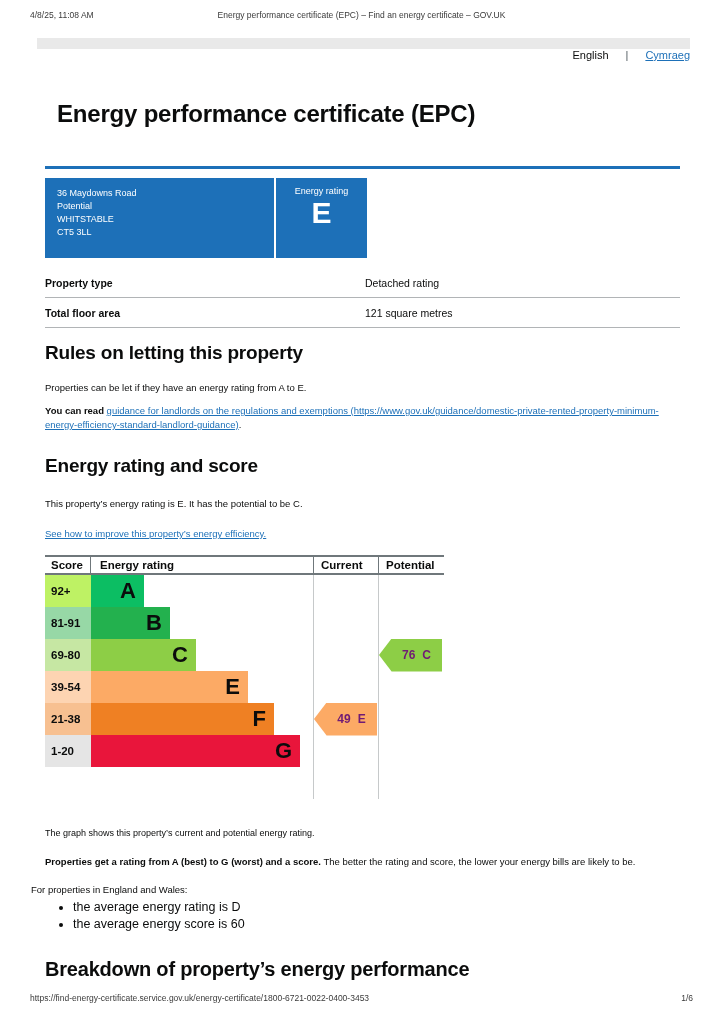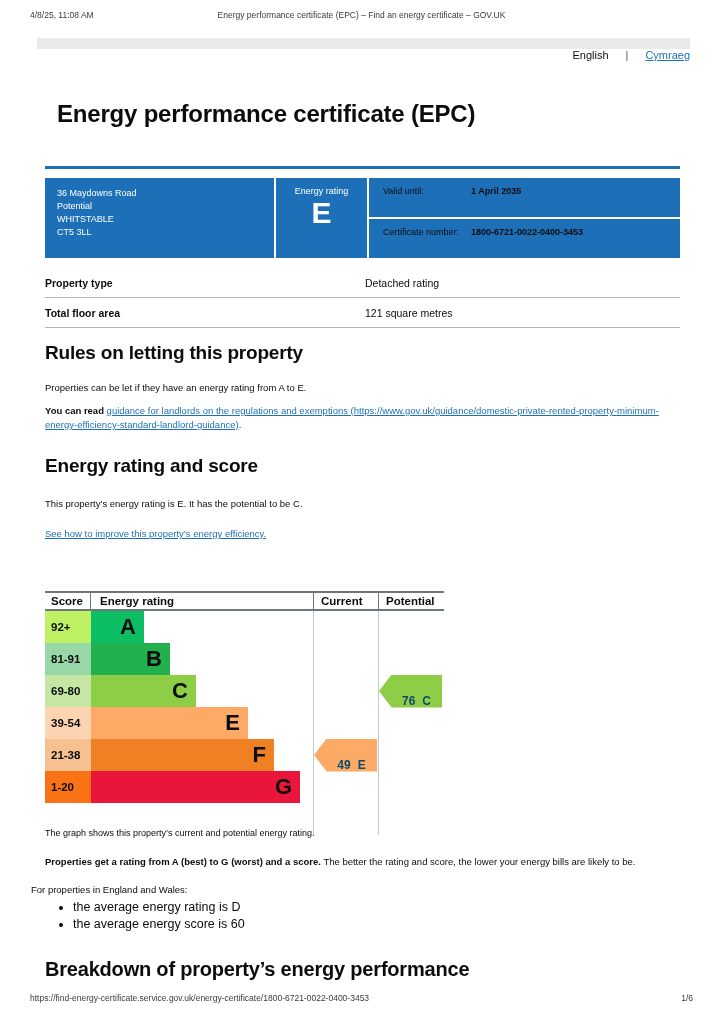--- a/index.html
+++ b/index.html
@@ -49,37 +49,37 @@
   .rules-heading{top:342px;left:45px;}
   .rules-para{top:381px;left:45px;width:635px;}
   .rules-read{top:404px;left:45px;width:635px;}
   .rules-read b{font-weight:bold;}
 
   .rating-heading{top:455px;left:45px;}
   .rating-para{top:497px;left:45px;width:635px;}
   .improve-link{top:528px;left:45px;font-size:9.5px;}
 
   
-  .chart{top:555px;left:45px;width:399px;margin-top:36px;}
+  .chart{top:555px;left:45px;width:399px;}
   .chart-header{display:grid;grid-template-columns:46px 222px 65px 66px;height:20px;
     border-top:2px solid #6f777b;border-bottom:2px solid #6f777b;align-items:center;
     font-weight:bold;font-size:11.5px;box-sizing:border-box;}
   .chart-header .hc{height:100%;display:flex;align-items:center;box-sizing:border-box;}
   .hc-score{padding-left:6px;border-right:1px solid #6f777b;}
   .hc-rating{padding-left:9px;}
   .hc-current,.hc-potential{border-left:1px solid #6f777b;padding-left:7px;}
   .chart-body{position:relative;}
   .vline{position:absolute;top:0;width:1px;background:#c6c9ca;}
   .band-row{display:flex;height:32px;}
   .score-cell{width:46px;box-sizing:border-box;padding-left:6px;display:flex;align-items:center;
     font-weight:bold;font-size:11.5px;}
   .band-bar{height:100%;box-sizing:border-box;display:flex;align-items:center;justify-content:flex-end;
     padding-right:8px;font-size:22px;font-weight:bold;color:#0b0c0c;}
-  .epc-arrow{position:absolute;width:63px;height:33px;display:flex;align-items:flex-end;justify-content:center;
-    gap:7px;font-weight:bold;font-size:12px;color:#0c4a6e;box-sizing:border-box;padding-left:12px;
+  .epc-arrow{position:absolute;width:63px;height:33px;display:flex;align-items:center;justify-content:center;
+    gap:7px;font-weight:bold;font-size:12px;color:#701a75;box-sizing:border-box;padding-left:12px;
     clip-path:polygon(0 50%,20% 0,100% 0,100% 100%,20% 100%);}
 
   .graph-caption{top:828px;left:45px;width:635px;font-size:9px;}
   .graph-bold-para{top:855px;left:45px;width:635px;font-size:9.5px;}
   .graph-bold-para b{font-weight:bold;}
   .regions-intro{top:883px;left:31px;width:635px;font-size:9.5px;}
   .avg-list{top:899px;left:45px;width:635px;margin:0;padding-left:28px;font-size:12.5px;line-height:1.32;}
   .avg-list li{margin:0;}
 
   .breakdown-heading{top:958px;left:45px;font-size:20px;font-weight:bold;letter-spacing:-0.2px;margin:0;}
@@ -107,30 +107,20 @@
 <div class="abs summary-box">
   <div class="sb-cell sb-address">
     <div>36 Maydowns Road</div>
     <div>Potential</div>
     <div>WHITSTABLE</div>
     <div>CT5 3LL</div>
   </div>
   <div class="sb-cell sb-rating">
     <span class="sb-rating-label">Energy rating</span>
     <span class="sb-rating-letter">E</span>
-  </div>
-  <div class="sb-right">
-    <div class="sb-row">
-      <span>Valid until:</span>
-      <span class="val">1 April 2035</span>
-    </div>
-    <div class="sb-row">
-      <span>Certificate number:</span>
-      <span class="val">1800-6721-0022-0400-3453</span>
-    </div>
   </div>
 </div>
 
 <div class="abs property-table">
   <div class="pt-row">
     <span class="pt-label">Property type</span>
     <span>Detached rating</span>
   </div>
   <div class="pt-row">
     <span class="pt-label">Total floor area</span>
@@ -168,21 +158,21 @@
       </div>
       <div class="band-row">
         <div class="score-cell" style="background: rgb(253, 212, 178);">39-54</div>
         <div class="band-bar" style="background: rgb(252, 170, 101); width: 157px;">E</div>
       </div>
       <div class="band-row">
         <div class="score-cell" style="background: rgb(247, 192, 145);">21-38</div>
         <div class="band-bar" style="background: rgb(239, 128, 35); width: 183px;">F</div>
       </div>
       <div class="band-row">
-        <div class="score-cell" style="background: #f97316;">1-20</div>
+        <div class="score-cell" style="background: #e5e5e5;">1-20</div>
         <div class="band-bar" style="background: rgb(233, 21, 59); width: 209px;">G</div>
       </div>
       <div class="vline" style="left: 268px; height: 224px;"></div>
       <div class="vline" style="left: 333px; height: 224px;"></div>
       <div class="epc-arrow" style="background: rgb(252, 170, 101); left: 269px; top: 127.5px;">
         <span>49</span>
         <span>E</span>
       </div>
       <div class="epc-arrow" style="background: rgb(141, 206, 70); left: 334px; top: 63.5px;">
         <span>76</span>

